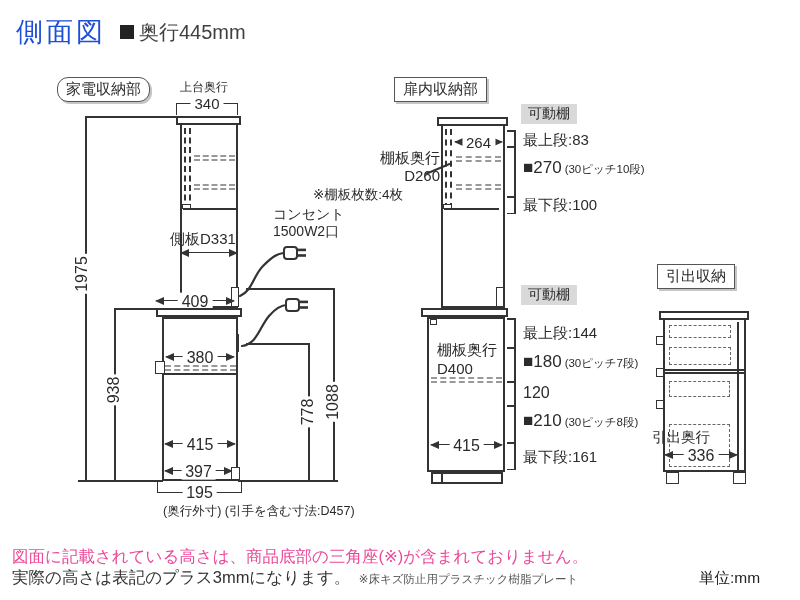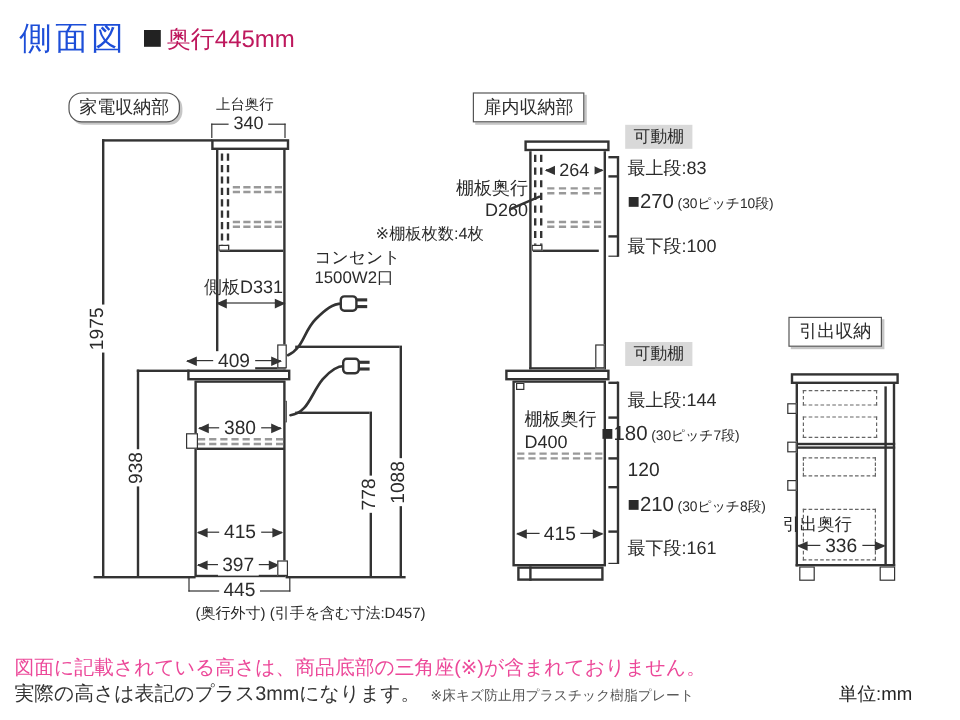--- a/index.html
+++ b/index.html
@@ -28,21 +28,21 @@
   .tick{position:absolute;background:#333;height:1.5px;}
   .vtick{position:absolute;background:#333;width:1.5px;}
   .rowsub{font-size:11.5px;margin-left:3px;}
   .rowmain{font-size:17px;}
 </style>
 </head>
 <body>
 
 <div class="t" style="left:16px;top:14px;font-size:27px;letter-spacing:3px;color:#1d4ed8;">側面図</div>
 <span class="abs" style="left:120px;top:25px;width:14px;height:14px;background:#222;"></span>
-<div class="t" style="left:139px;top:19px;font-size:20px;color:#be185d;">奥行445mm</div>
+<div class="t" style="left:139px;top:19px;font-size:20px;color:#404040;">奥行445mm</div>
 
 <div>
   <div class="boxlabel" style="left:57px;top:77px;border-radius:11px;">家電収納部</div>
   <div class="t" style="left:180px;top:79px;font-size:12px;">上台奥行</div>
 
   <div class="abs" style="left:176px;top:103px;width:62px;height:12px;border:1px solid #333;border-bottom:none;box-sizing:border-box;">
     <span class="dlabel" style="top:0;">340</span>
   </div>
 
   <div class="frame" style="left:176px;top:116px;width:65px;height:9px;"></div>
@@ -53,21 +53,21 @@
   <div class="gshelf" style="left:194px;top:184px;width:41px;"></div>
   <div class="ln" style="left:183px;top:208px;width:53px;height:2px;"></div>
   <div class="thin" style="left:182px;top:204px;width:9px;height:5px;"></div>
 
   <div class="t" style="left:170px;top:230px;font-size:15px;">側板D331</div>
   <div class="dimh" style="left:181px;top:252px;width:56px;">
     <span class="al"></span>
     <span class="ar"></span>
   </div>
 
-  <div class="t" style="left:262px;top:206px;font-size:14px;line-height:17px;">
+  <div class="t" style="left:273px;top:206px;font-size:14px;line-height:17px;">
     <div>コンセント</div>
     <div>1500W2口</div>
   </div>
   <svg class="abs" style="left:237px;top:240px;" width="84" height="60" viewBox="0 0 84 60">
     <path d="M3 56 C 16 50, 16 36, 26 26 C 34 18, 40 13, 48 13" fill="none" stroke="#333" stroke-width="2.2" stroke-linecap="round"></path>
     <rect x="47" y="7" width="13" height="12" rx="3" fill="#fff" stroke="#333" stroke-width="2"></rect>
     <rect x="60" y="8.6" width="9" height="2.6" fill="#333"></rect>
     <rect x="60" y="14.2" width="9" height="2.6" fill="#333"></rect>
   </svg>
   <svg class="abs" style="left:239px;top:294px;" width="84" height="58" viewBox="0 0 84 58">
@@ -103,21 +103,21 @@
     <span class="dlabel" style="font-size:16px;">415</span>
   </div>
   <div class="dimh" style="left:165px;top:470px;width:67px;">
     <span class="al"></span>
     <span class="ar"></span>
     <span class="dlabel" style="font-size:16px;">397</span>
   </div>
   <div class="thin" style="left:231px;top:467px;width:9px;height:13px;"></div>
 
   <div class="abs" style="left:157px;top:481px;width:85px;height:12px;border:1px solid #333;border-top:none;box-sizing:border-box;">
-    <span class="dlabel" style="top:12px;font-size:16px;">445</span>
+    <span class="dlabel" style="top:12px;font-size:16px;">195</span>
   </div>
   <div class="t" style="left:163px;top:503px;font-size:12.5px;">(奥行外寸) (引手を含む寸法:D457)</div>
 
   <div class="ln" style="left:85px;top:116px;width:1.5px;height:365px;"></div>
   <div class="tick" style="left:85px;top:116px;width:92px;"></div>
   <div class="tick" style="left:78px;top:480px;width:85px;"></div>
   <span class="vlabel" style="left:62px;top:265px;">1975</span>
 
   <div class="ln" style="left:114px;top:308px;width:1.5px;height:172px;"></div>
   <div class="tick" style="left:114px;top:308px;width:44px;"></div>
@@ -192,21 +192,21 @@
   <div class="vtick" style="left:441px;top:472px;height:12px;"></div>
 
   <div class="ln" style="left:514px;top:318px;width:1.5px;height:152px;"></div>
   <div class="tick" style="left:507px;top:318px;width:8px;"></div>
   <div class="tick" style="left:507px;top:347px;width:8px;"></div>
   <div class="tick" style="left:507px;top:381px;width:8px;"></div>
   <div class="tick" style="left:507px;top:405px;width:8px;"></div>
   <div class="tick" style="left:507px;top:442px;width:8px;"></div>
   <div class="tick" style="left:507px;top:468.5px;width:8px;"></div>
   <div class="t" style="left:523px;top:324px;font-size:15px;">最上段:144</div>
-  <div class="t" style="left:501px;top:352px;">
+  <div class="t" style="left:523px;top:352px;">
     <span class="rowmain">■180</span><span class="rowsub">(30ピッチ7段)</span>
   </div>
   <div class="t" style="left:523px;top:384px;font-size:16px;">120</div>
   <div class="t" style="left:523px;top:411px;">
     <span class="rowmain">■210</span><span class="rowsub">(30ピッチ8段)</span>
   </div>
   <div class="t" style="left:523px;top:448px;font-size:15px;">最下段:161</div>
 </div>
 
 <div>

